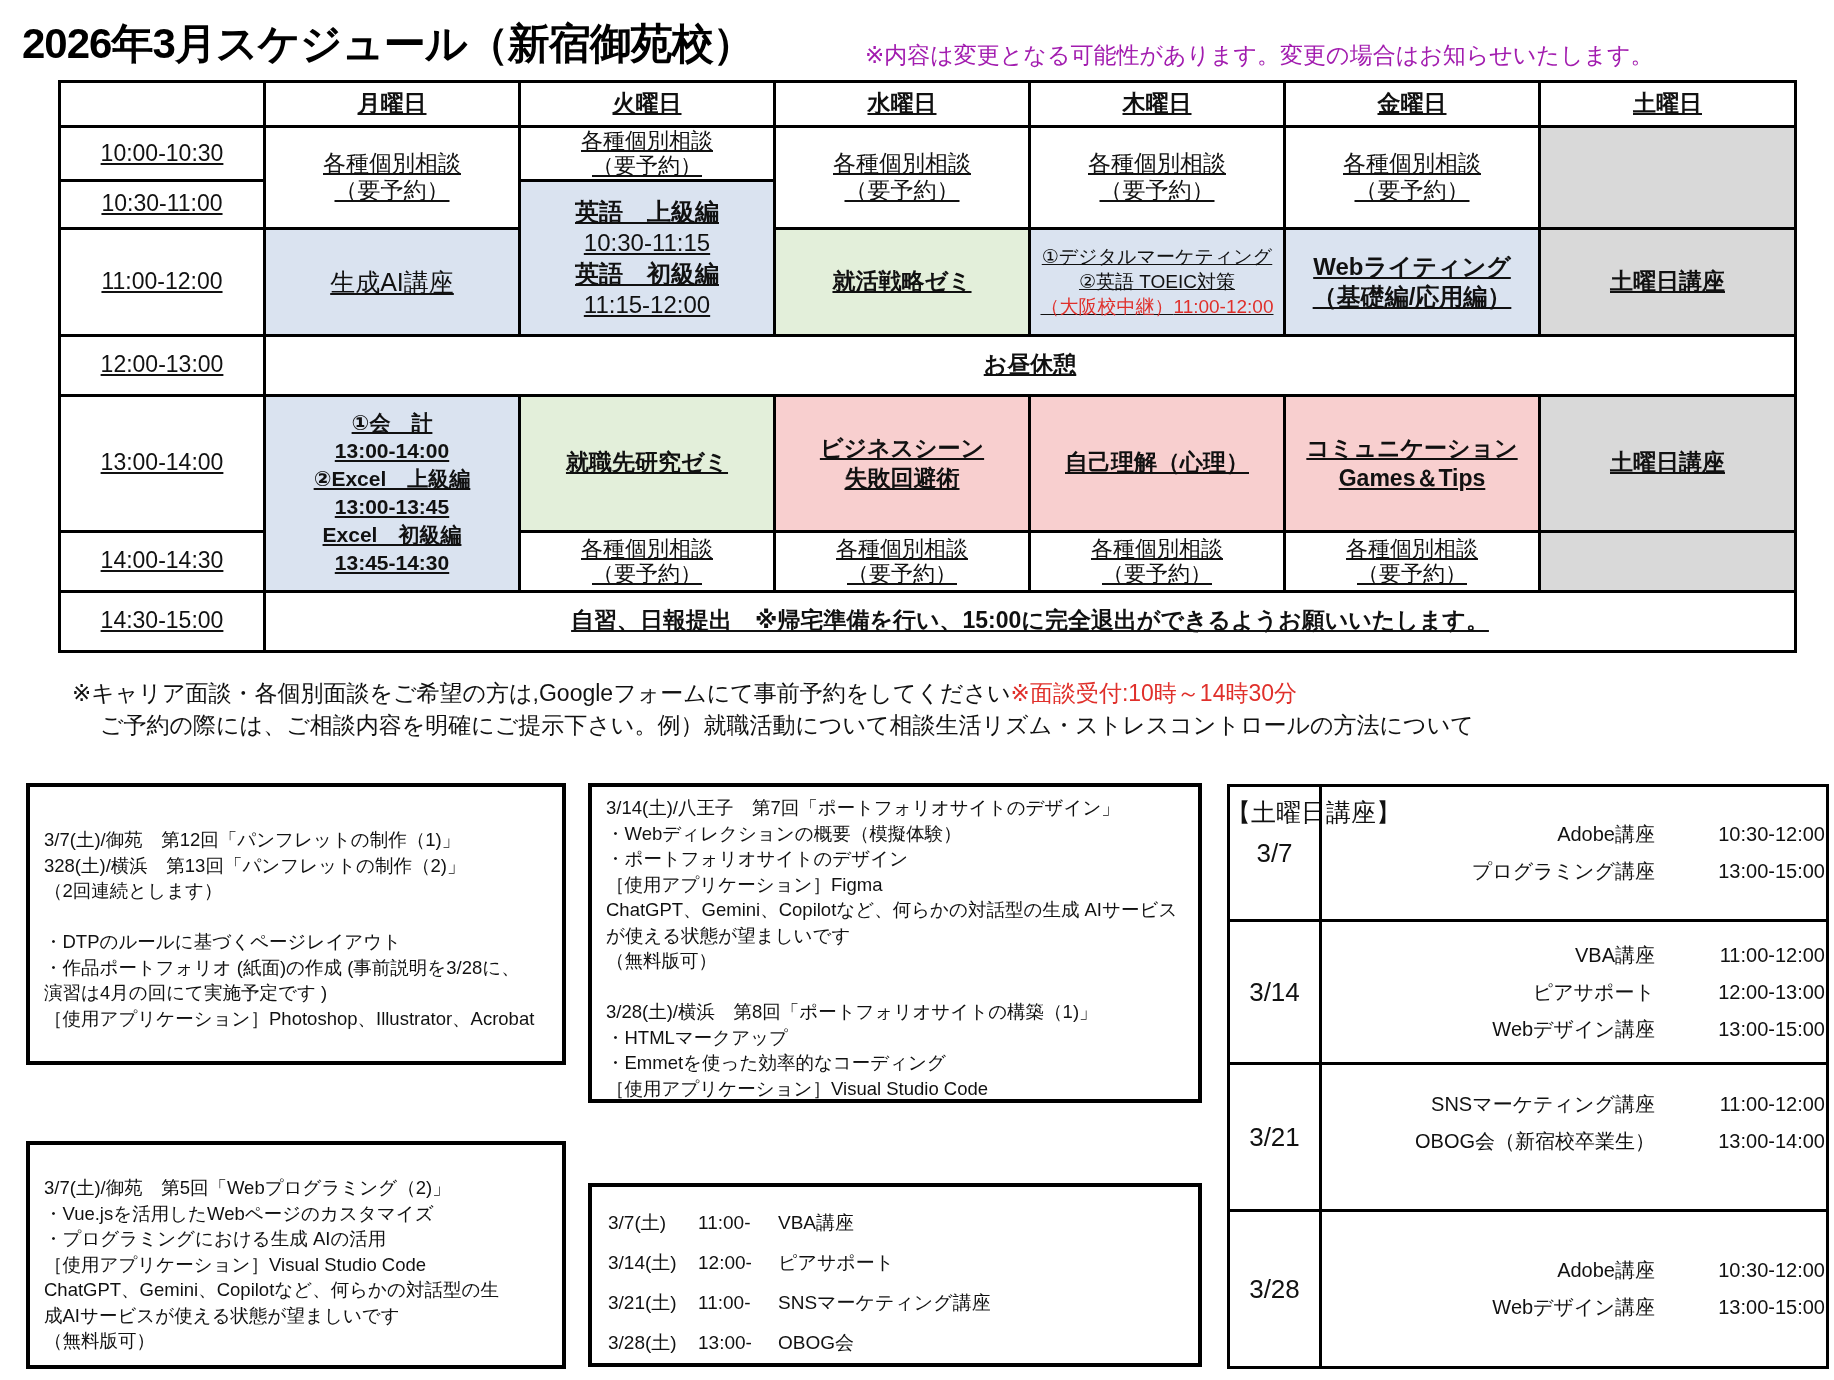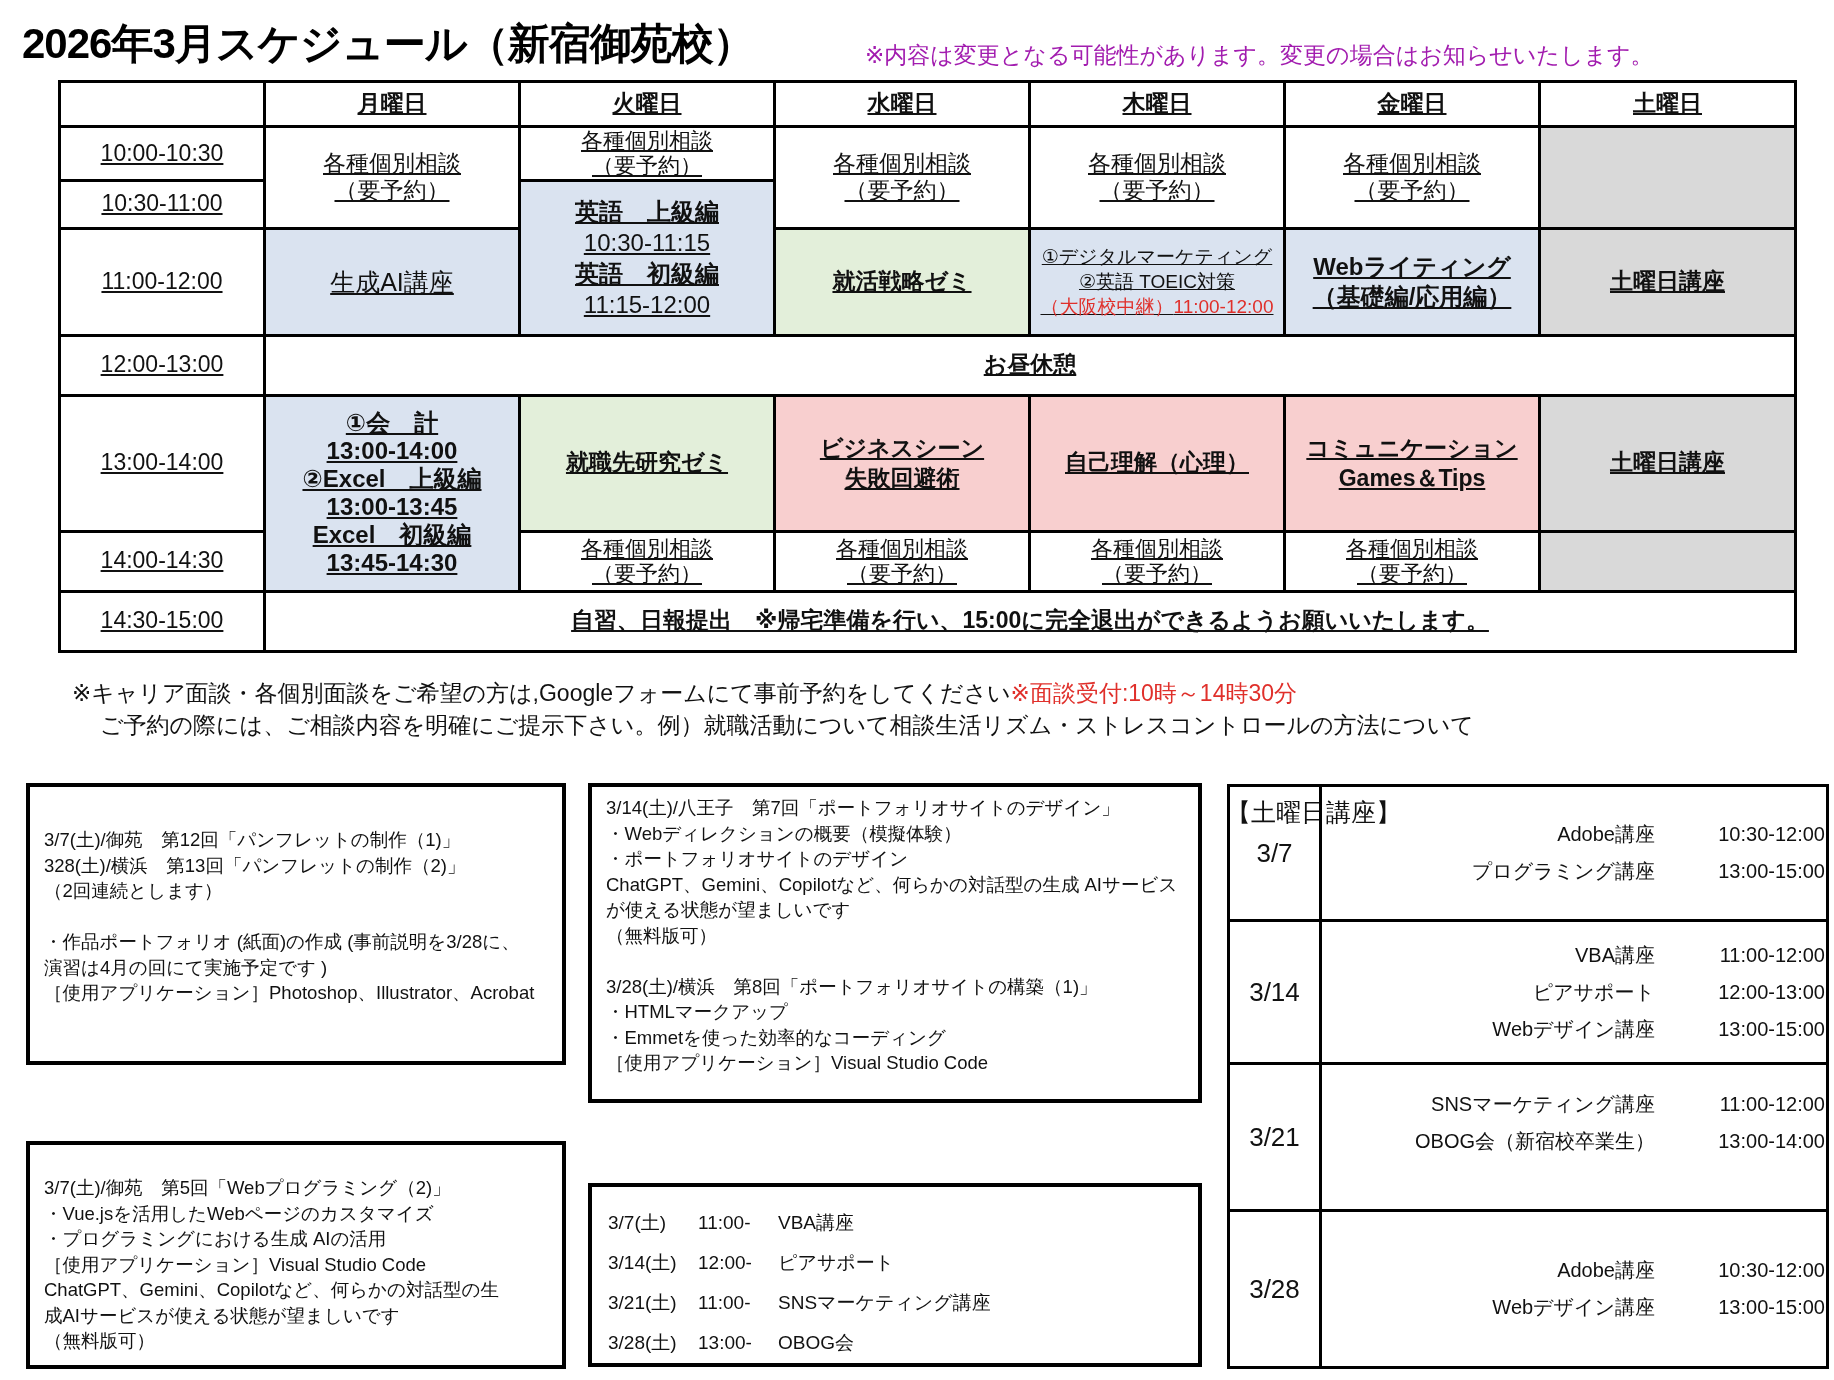--- a/index.html
+++ b/index.html
@@ -109,21 +109,21 @@
       <div>（基礎編/応用編）</div>
     </td>
     <td class="gray b">土曜日講座</td>
   </tr>
   <tr style="height:60px">
     <td class="time">12:00-13:00</td>
     <td colspan="6" class="b">お昼休憩</td>
   </tr>
   <tr style="height:136px">
     <td class="time">13:00-14:00</td>
-    <td rowspan="2" class="blue b cell-lines" style="font-size:24px;line-height:28px">
+    <td rowspan="2" class="blue b cell-lines" style="font-size:21px;line-height:28px">
       <div>①会　計</div>
       <div>13:00-14:00</div>
       <div>②Excel　上級編</div>
       <div>13:00-13:45</div>
       <div>Excel　初級編</div>
       <div>13:45-14:30</div>
     </td>
     <td class="green b">就職先研究ゼミ</td>
     <td class="pink b cell-lines" style="line-height:30px">
       <div>ビジネスシーン</div>
@@ -167,20 +167,21 @@
   <span>※キャリア面談・各個別面談をご希望の方は,Googleフォームにて事前予約をしてください</span><span class="red">※面談受付:10時～14時30分</span>
 </div>
 <div class="abs note2">ご予約の際には、ご相談内容を明確にご提示下さい。例）就職活動について相談生活リズム・ストレスコントロールの方法について</div>
 
 <div class="abs sec-title" style="left:42px;top:754px">【Adobe講座】</div>
 <div class="abs box" style="left:26px;top:783px;width:540px;height:282px;padding:40px 0 0 14px">
   <div class="box-text">3/7(土)/御苑　第12回「パンフレットの制作（1)」</div>
   <div class="box-text">328(土)/横浜　第13回「パンフレットの制作（2)」</div>
   <div class="box-text">（2回連続とします）</div>
   <div class="ws"></div>
+  <div class="box-text">・DTPのルールに基づくページレイアウト</div>
   <div class="box-text">・作品ポートフォリオ (紙面)の作成 (事前説明を3/28に、</div>
   <div class="box-text">演習は4月の回にて実施予定です )</div>
   <div class="box-text">［使用アプリケーション］Photoshop、Illustrator、Acrobat</div>
 </div>
 
 <div class="abs sec-title" style="left:42px;top:1104px">【プログラミング講座】</div>
 <div class="abs box" style="left:26px;top:1141px;width:540px;height:228px;padding:30px 0 0 14px">
   <div class="box-text">3/7(土)/御苑　第5回「Webプログラミング（2)」</div>
   <div class="box-text">・Vue.jsを活用したWebページのカスタマイズ</div>
   <div class="box-text">・プログラミングにおける生成 AIの活用</div>
@@ -188,20 +189,21 @@
   <div class="box-text">ChatGPT、Gemini、Copilotなど、何らかの対話型の生</div>
   <div class="box-text">成AIサービスが使える状態が望ましいです</div>
   <div class="box-text">（無料版可）</div>
 </div>
 
 <div class="abs sec-title" style="left:584px;top:752px">【Webデザイン講座】</div>
 <div class="abs box" style="left:588px;top:783px;width:614px;height:320px;padding:8px 0 0 14px">
   <div class="web-text">3/14(土)/八王子　第7回「ポートフォリオサイトのデザイン」</div>
   <div class="web-text">・Webディレクションの概要（模擬体験）</div>
   <div class="web-text">・ポートフォリオサイトのデザイン</div>
+  <div class="web-text">［使用アプリケーション］Figma</div>
   <div class="web-text">ChatGPT、Gemini、Copilotなど、何らかの対話型の生成 AIサービス</div>
   <div class="web-text">が使える状態が望ましいです</div>
   <div class="web-text">（無料版可）</div>
   <div class="ws"></div>
   <div class="web-text">3/28(土)/横浜　第8回「ポートフォリオサイトの構築（1)」</div>
   <div class="web-text">・HTMLマークアップ</div>
   <div class="web-text">・Emmetを使った効率的なコーディング</div>
   <div class="web-text">［使用アプリケーション］Visual Studio Code</div>
 </div>
 

